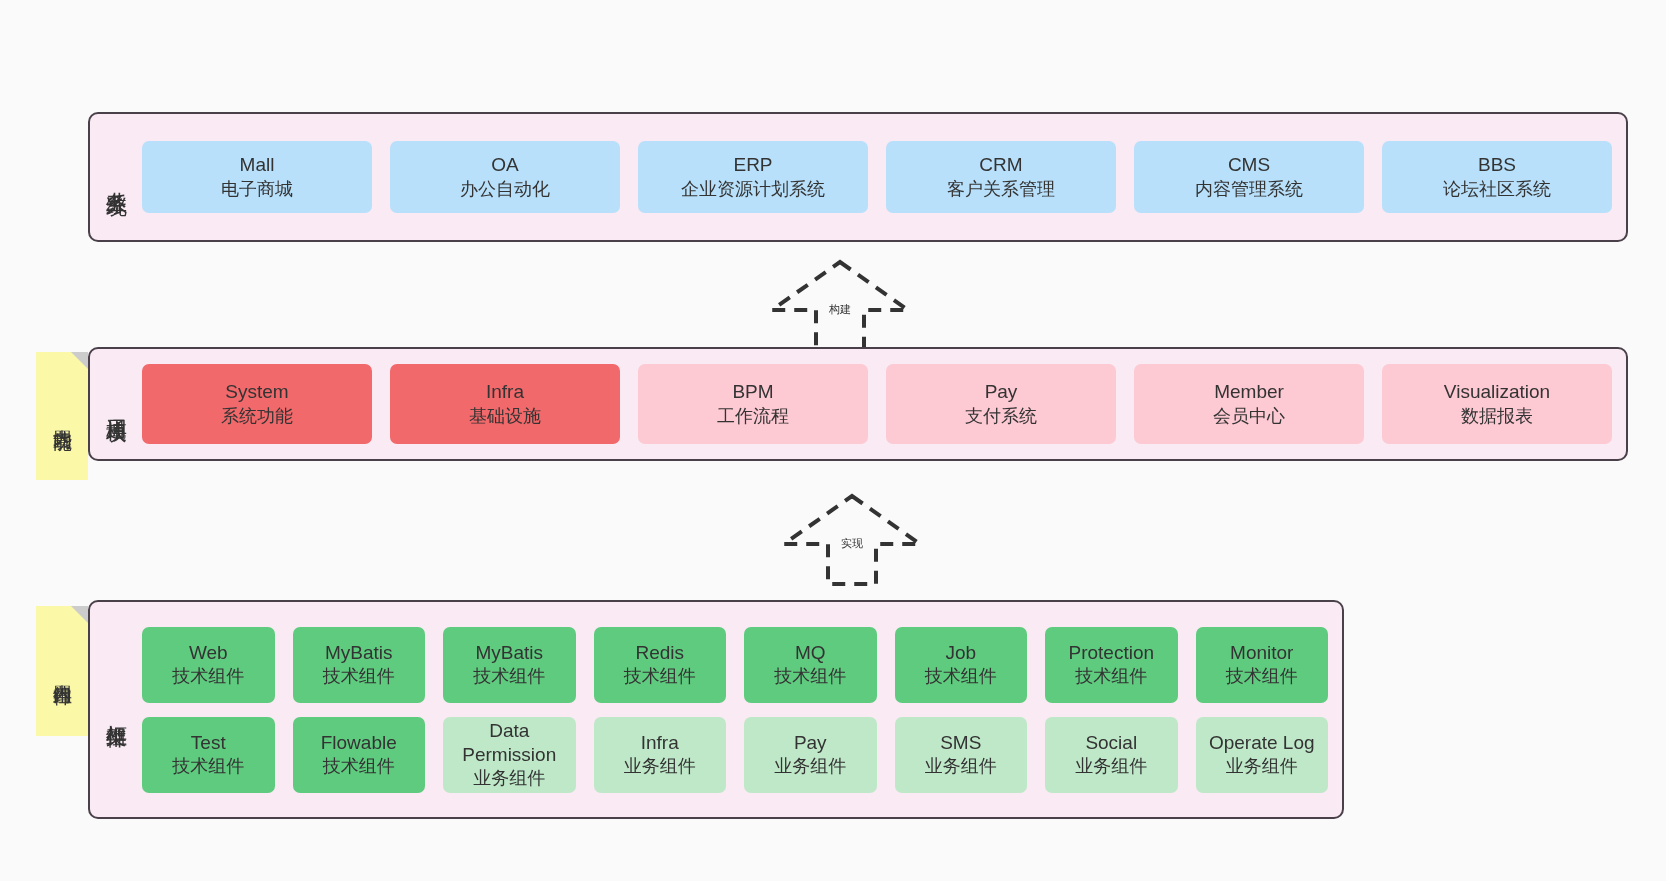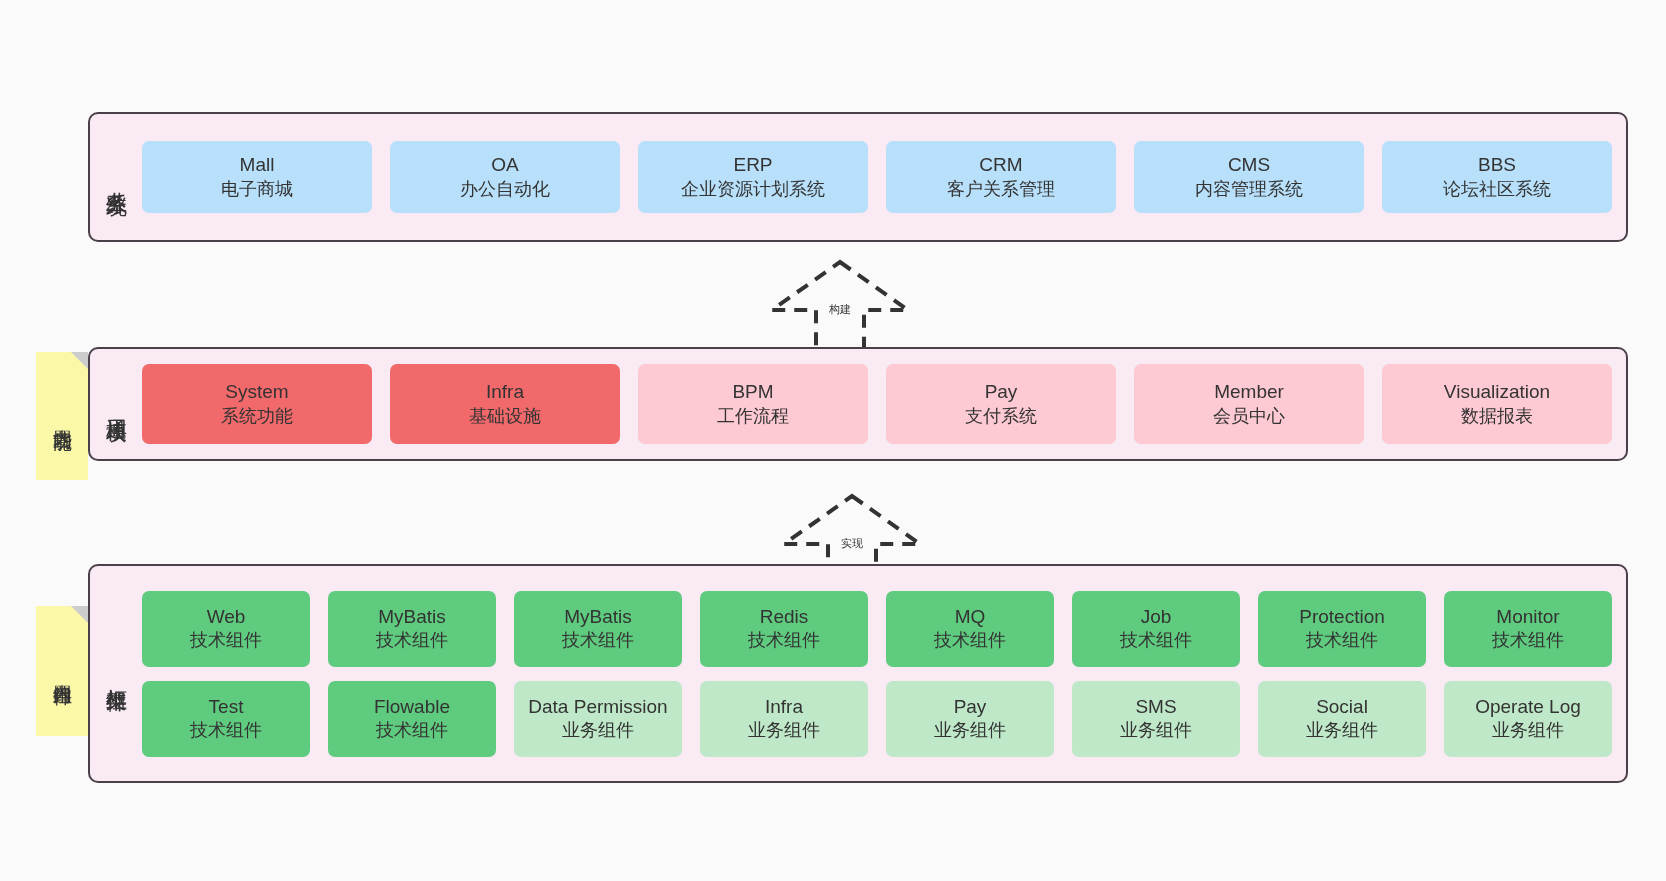--- a/index.html
+++ b/index.html
@@ -105,22 +105,22 @@
     left: 88px;
     top: 347px;
     width: 1540px;
     height: 114px;
   }
   #layer-modules .node { height: 80px; }
 
   
   #layer-framework {
     left: 88px;
-    top: 564px;
-    width: 1540px;
+    top: 600px;
+    width: 1256px;
     height: 219px;
   }
   #layer-framework .node { height: 76px; }
 
   
   .sticky {
     position: absolute;
     width: 52px;
     background: #fbf8a8;
     box-sizing: border-box;

